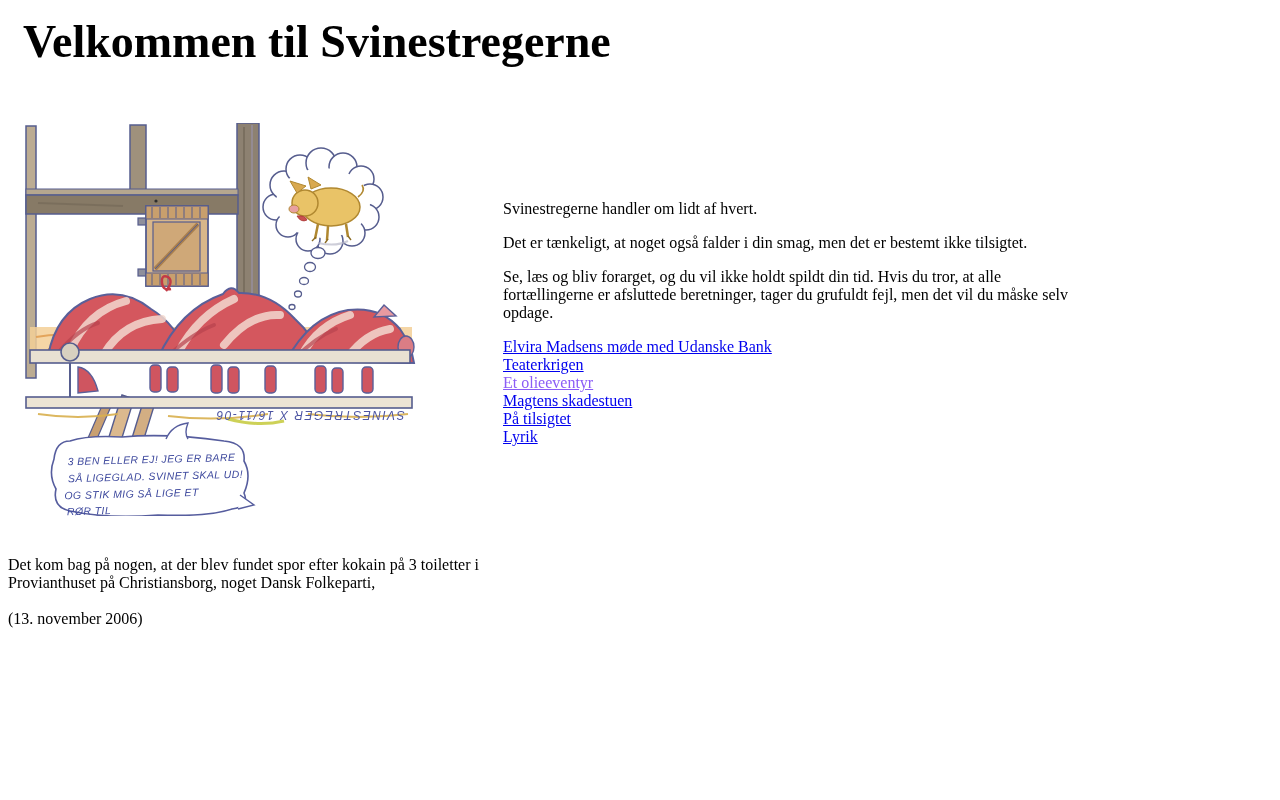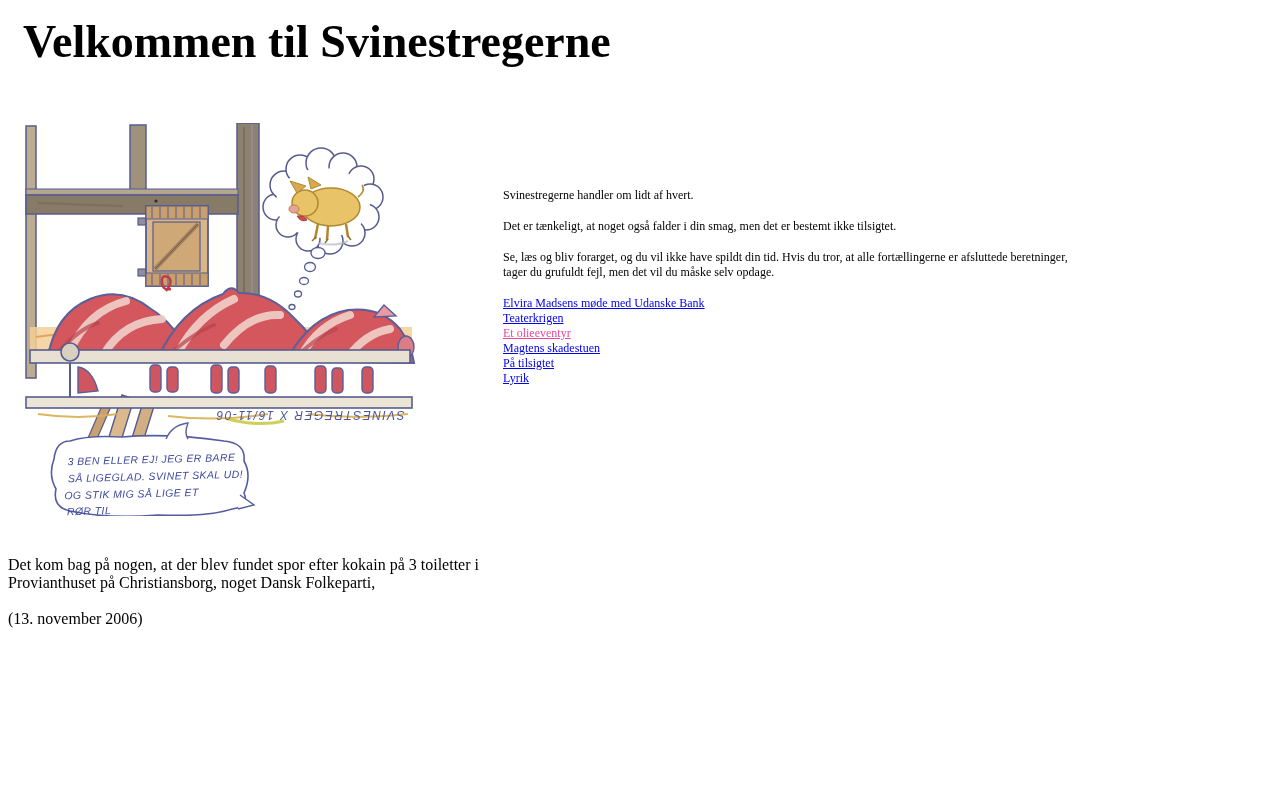--- a/index.html
+++ b/index.html
@@ -29,32 +29,32 @@
     position: absolute;
     left: 18px;
     top: 123px;
     width: 400px;
     height: 393px;
   }
 
   .intro-col {
     position: absolute;
     left: 503px;
-    top: 172px;
+    top: 184px;
     width: 575px;
-    font-size: 12px;
+    font-size: 16px;
     line-height: normal;
   }
   .intro-col p { margin: 16px 0; }
 
   .story-links a {
     color: #0000EE;
     text-decoration: underline;
   }
-  .story-links a.visited { color: #ec4899; }
+  .story-links a.visited { color: #8b5cf6; }
 
   .footer-note {
     position: absolute;
     left: 8px;
     top: 532px;
     width: 520px;
     font-size: 16px;
   }
   .footer-note p { margin: 24px 0; }
 
@@ -258,21 +258,21 @@
           <text class="bubble-text" x="46" y="374">OG STIK MIG SÅ LIGE ET</text>
           <text class="bubble-text" x="48" y="390">RØR TIL</text>
         </g>
       </g>
     </svg>
   </div>
 
   <div class="intro-col">
     <p>Svinestregerne handler om lidt af hvert.</p>
     <p>Det er tænkeligt, at noget også falder i din smag, men det er bestemt ikke tilsigtet.</p>
-    <p>Se, læs og bliv forarget, og du vil ikke have spildt din tid. Hvis du tror, at alle fortællingerne er afsluttede beretninger, tager du grufuldt fejl, men det vil du måske selv opdage.</p>
+    <p>Se, læs og bliv forarget, og du vil ikke holdt spildt din tid. Hvis du tror, at alle fortællingerne er afsluttede beretninger, tager du grufuldt fejl, men det vil du måske selv opdage.</p>
     <p class="story-links">
       <a href="#">Elvira Madsens møde med Udanske Bank</a><br>
       <a href="#">Teaterkrigen</a><br>
       <a href="#" class="visited">Et olieeventyr</a><br>
       <a href="#">Magtens skadestuen</a><br>
       <a href="#">På tilsigtet</a><br>
       <a href="#">Lyrik</a>
     </p>
   </div>
 

